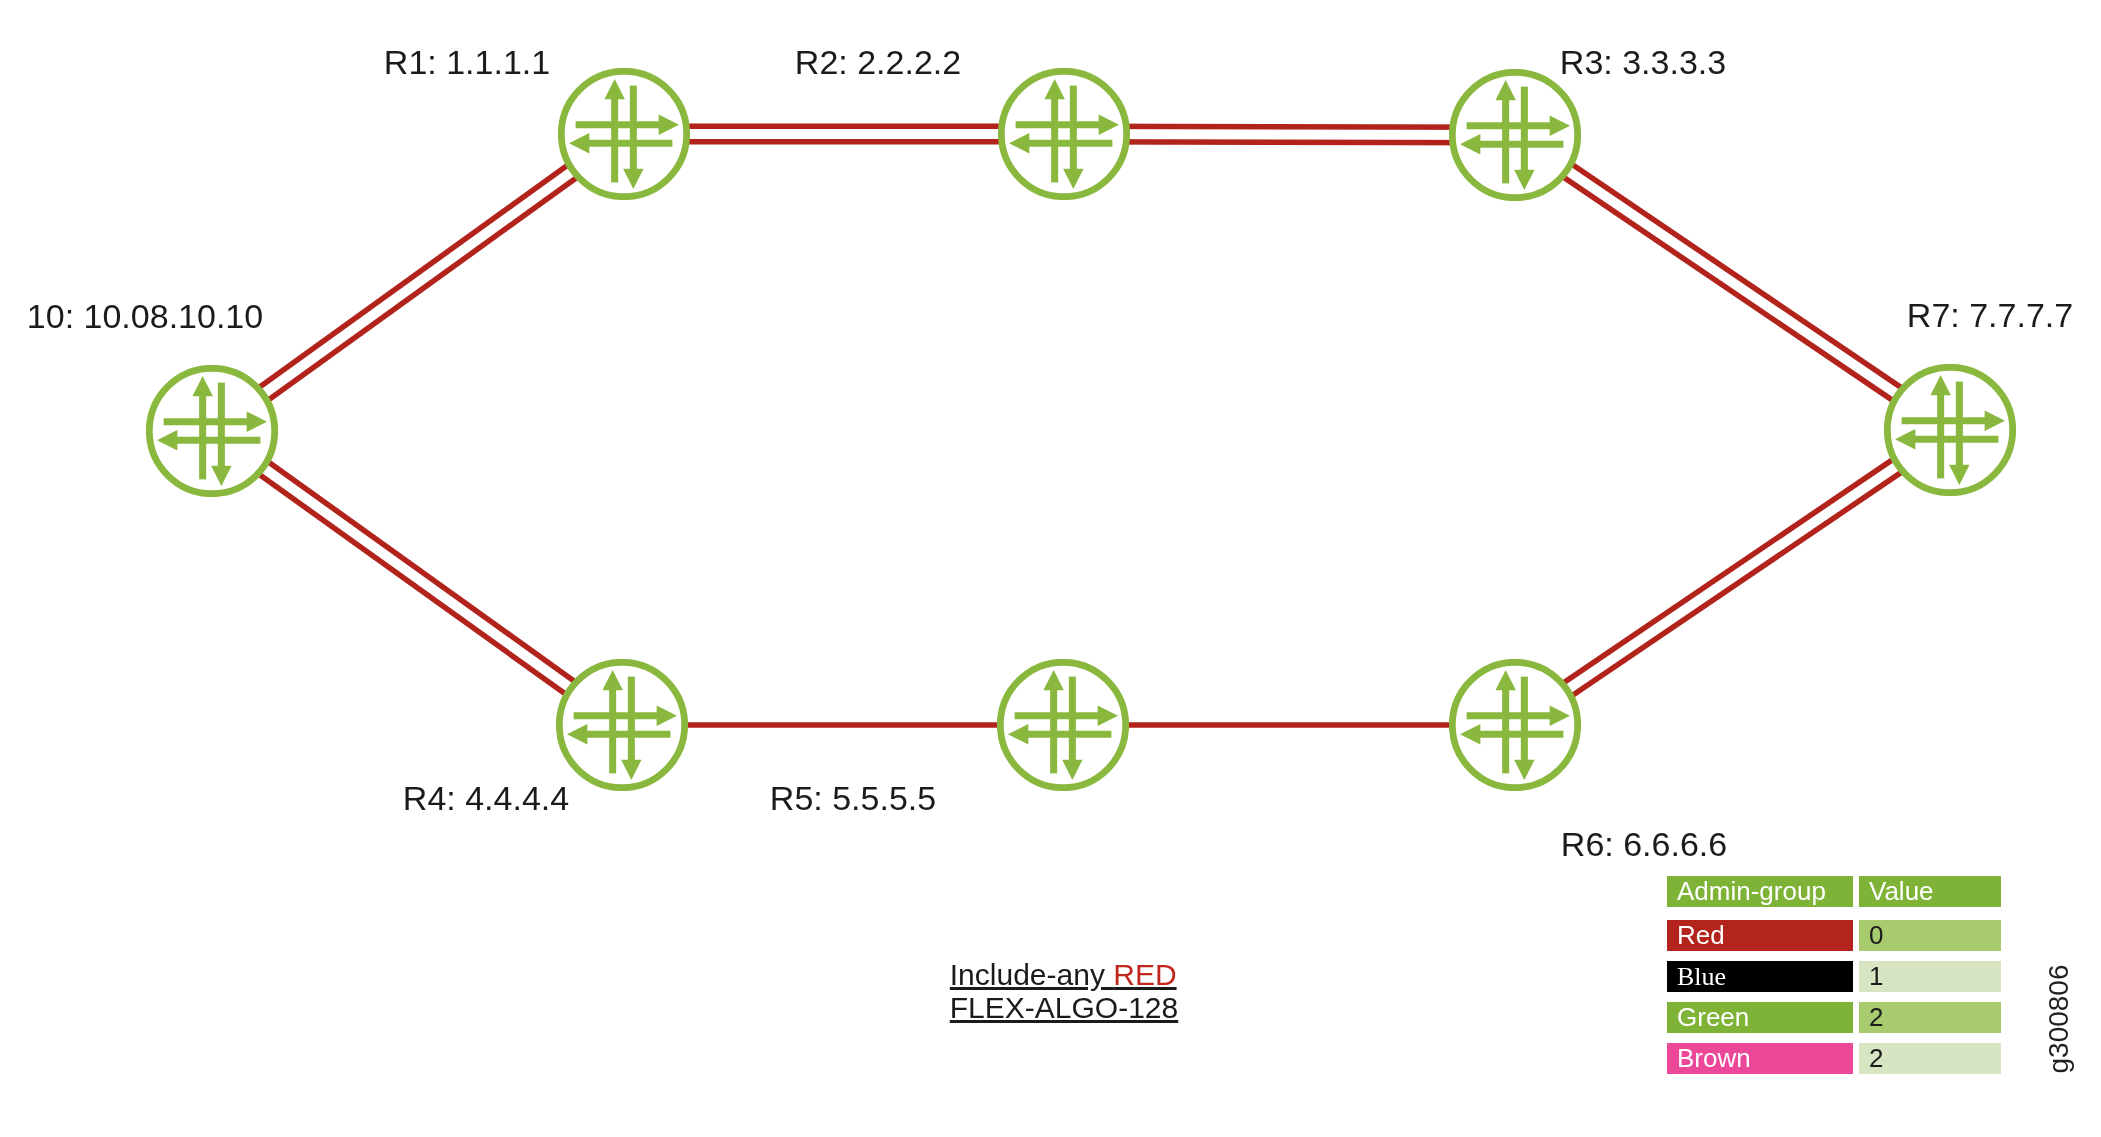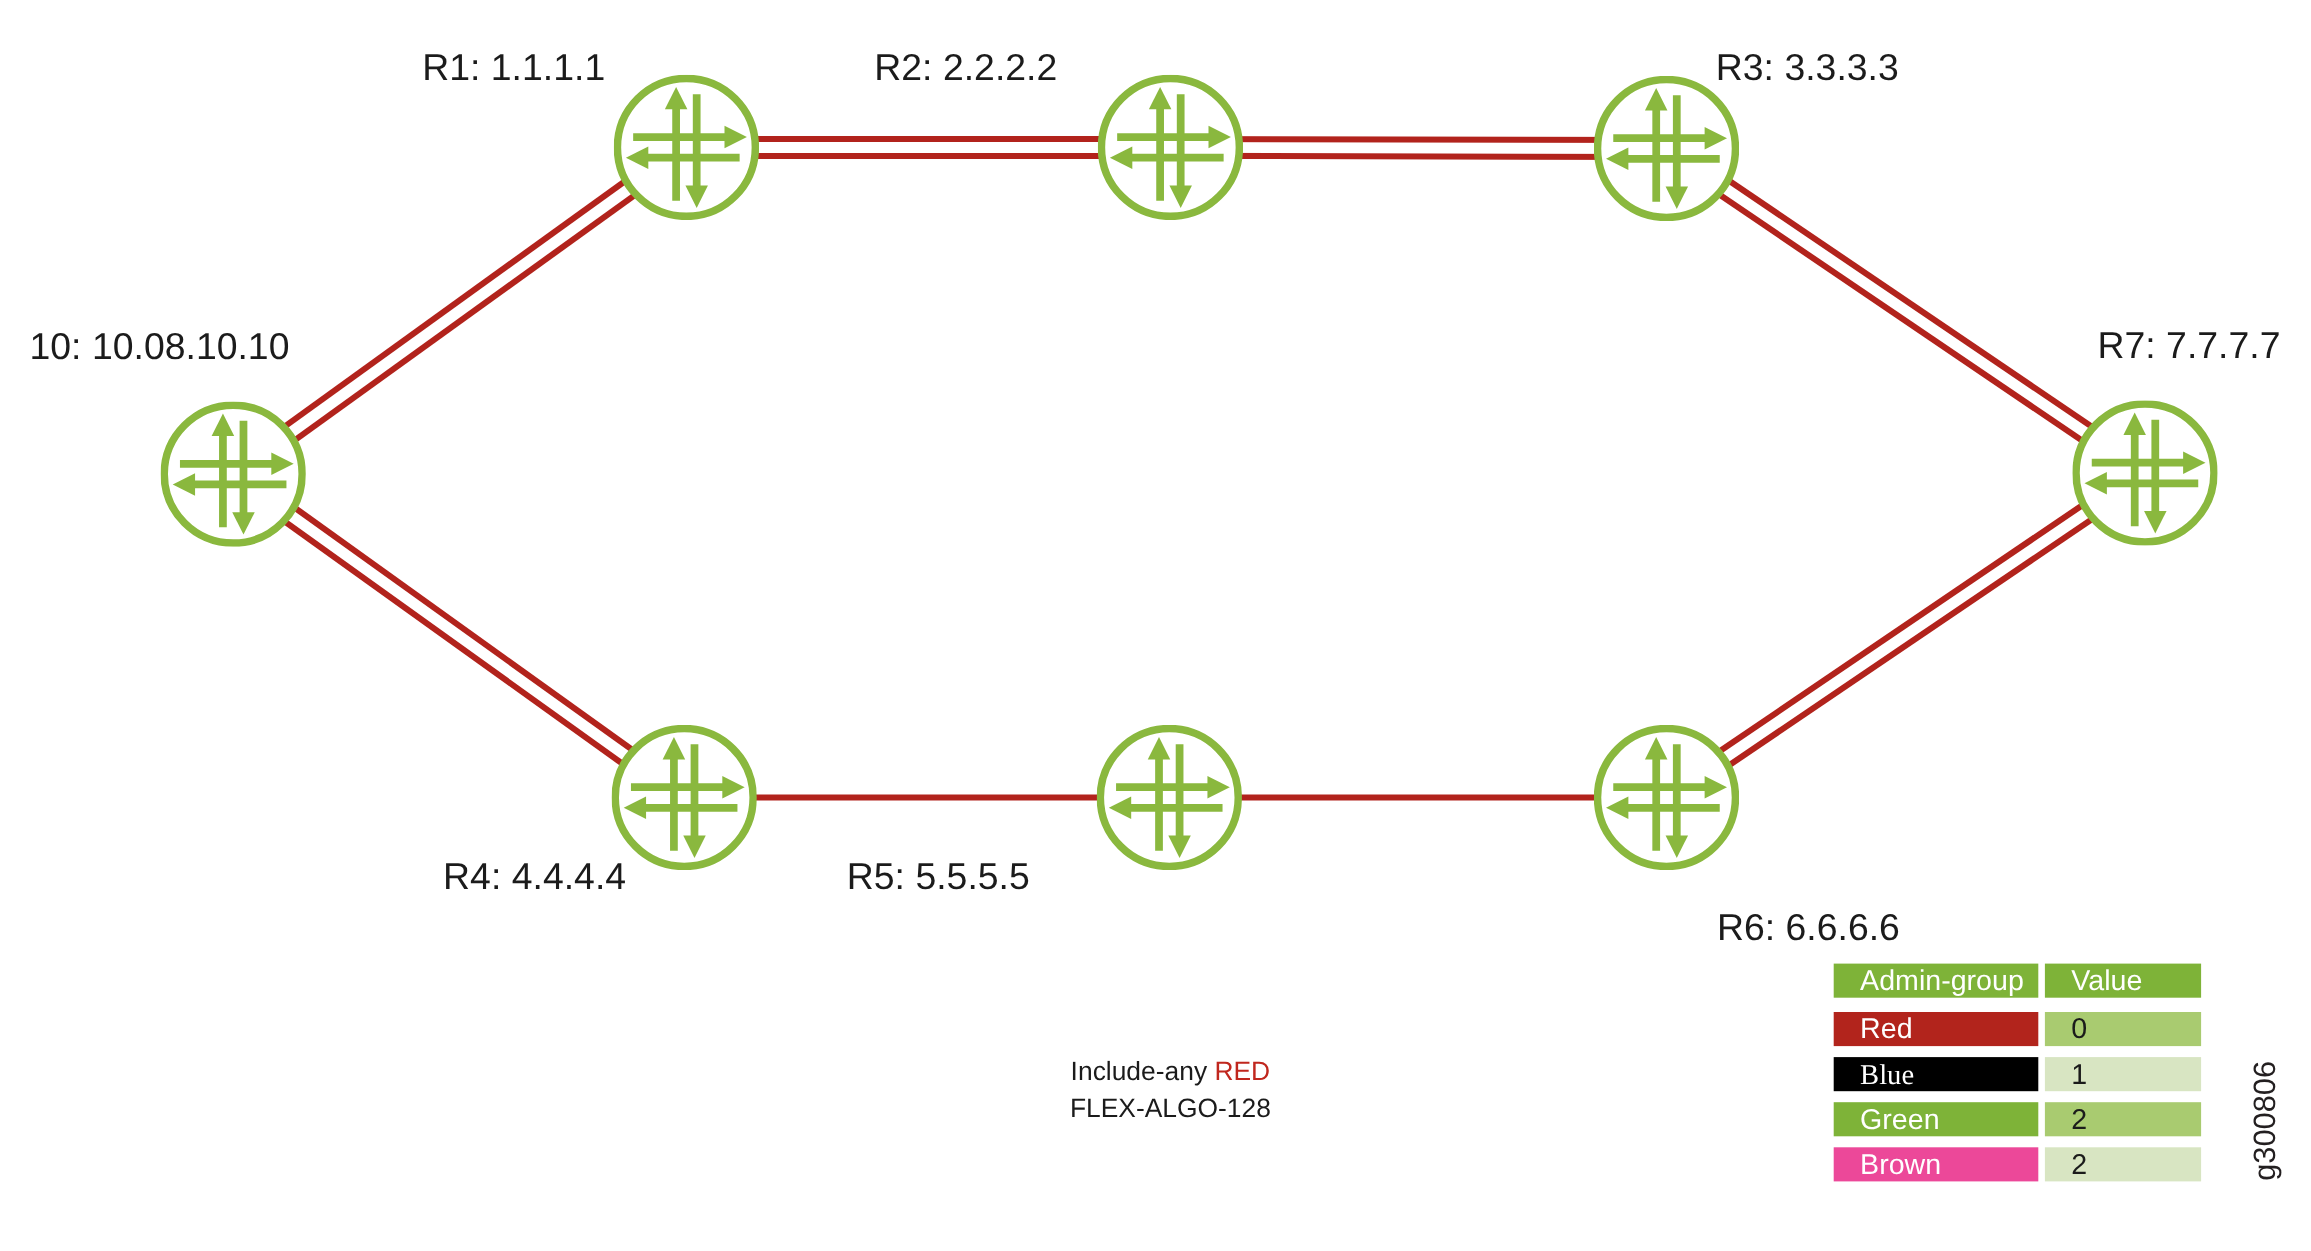--- a/index.html
+++ b/index.html
@@ -31,39 +31,40 @@
     transform: translate(-50%, -50%);
     font-size: 34px;
     white-space: nowrap;
     color: #1b1b1b;
   }
   .annotation {
     position: absolute;
     left: 1064px;
     top: 991px;
     transform: translate(-50%, -50%);
-    text-align: center;
-    font-size: 24px;
+    text-align: left;
+    font-size: 30px;
     line-height: 33px;
     color: #1b1b1b;
     white-space: nowrap;
+    text-decoration: underline;
   }
   .annotation .highlight { color: var(--highlight-red, #c0271e); }
   .legend {
     position: absolute;
     left: 1667px;
     top: 876px;
     font-size: 26px;
   }
   .legend-row { display: flex; gap: 6px; margin-bottom: 10px; }
   .legend-row.legend-header { margin-bottom: 13px; }
   .cell {
     height: 31px;
     line-height: 31px;
-    padding-left: 24px;
+    padding-left: 10px;
     box-sizing: border-box;
     overflow: hidden;
     white-space: nowrap;
   }
   .name-cell { width: 186px; color: #ffffff; }
   .value-cell { width: 142px; color: #1b1b1b; }
   .legend-header .cell { background: var(--header-green, #7eb338); color: #ffffff; }
   .watermark {
     position: absolute;
     left: 2059px;

